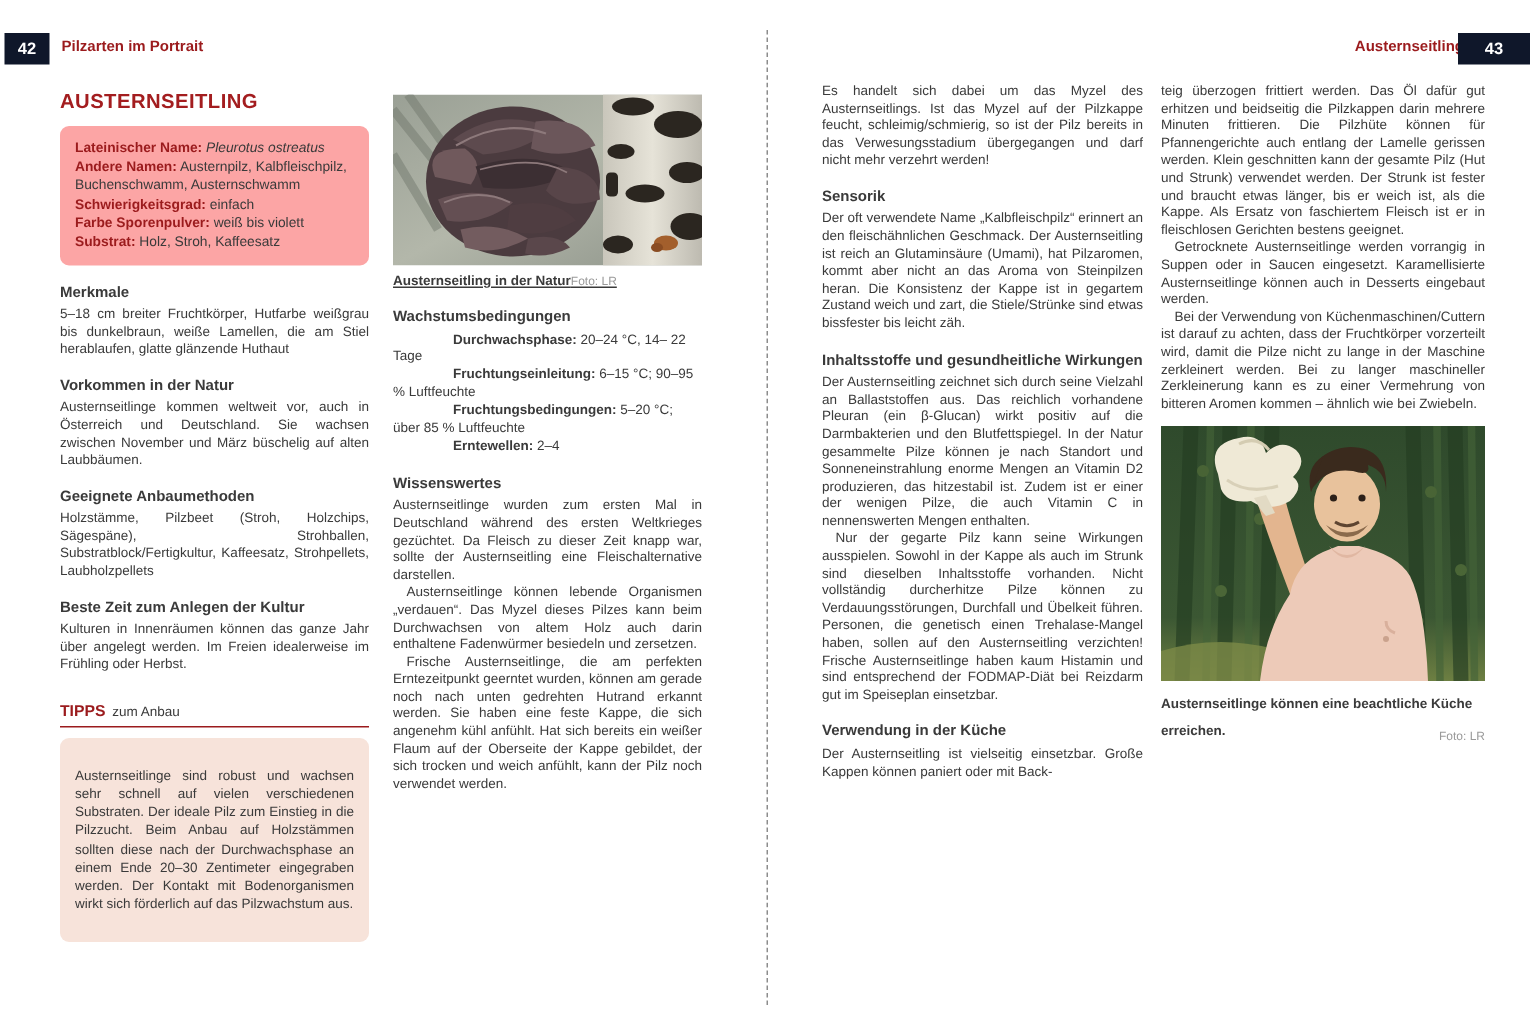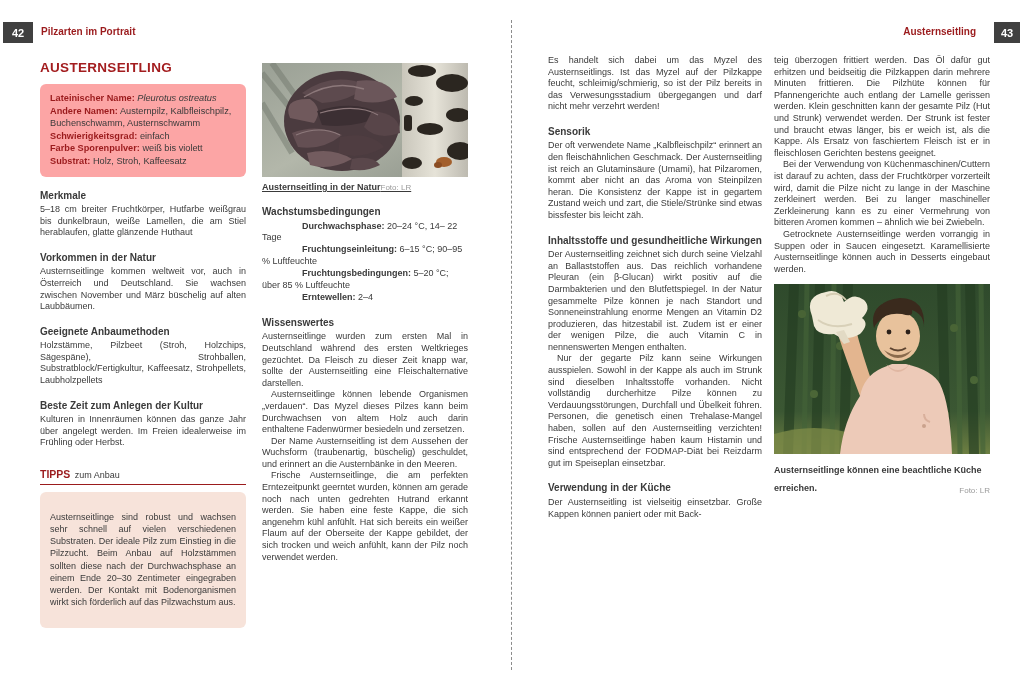--- a/index.html
+++ b/index.html
@@ -2,25 +2,25 @@
 <html><head>
 <meta charset="utf-8">
 <style>
   html,body{margin:0;padding:0;}
   body{
     width:1020px;height:675px;position:relative;background:#ffffff;
     font-family:"Liberation Sans",sans-serif;color:#3a3a3a;overflow:hidden;
   }
   
   .pagenum-box{
-    position:absolute;top:22px;width:30px;height:21px;background:#404040;
+    position:absolute;top:22px;width:30px;height:21px;background:#0f172a;
     color:#fff;font-weight:bold;font-size:11px;display:flex;align-items:center;justify-content:center;
   }
   #pagenum-left{left:3px;}
-  #pagenum-right{right:0;width:26px;}
+  #pagenum-right{right:0;width:48px;}
   .running-head{
     position:absolute;top:26px;font-size:10px;font-weight:bold;color:#9b1b1d;
   }
   #head-left{left:41px;}
   #head-right{right:44px;}
   
   .gutter{position:absolute;left:511px;top:20px;height:650px;width:0;border-left:1.5px dashed #8c8c8c;}
   
   .col{position:absolute;top:57px;}
   #l-col1{left:40px;width:206px;top:60px;}
@@ -163,42 +163,41 @@
     <span>6–15 °C; 90–95 % Luftfeuchte</span><br>
     <b>Fruchtungsbedingungen:</b>
     <span>5–20 °C; über 85 % Luftfeuchte</span><br>
     <b>Erntewellen:</b>
     <span>2–4</span>
   </div>
 
   <div class="h">Wissenswertes</div>
   <p class="p">Austernseitlinge wurden zum ersten Mal in Deutschland während des ersten Weltkrieges gezüchtet. Da Fleisch zu dieser Zeit knapp war, sollte der Austernseitling eine Fleischalternative darstellen.</p>
   <p class="p indent">Austernseitlinge können lebende Organismen „verdauen“. Das Myzel dieses Pilzes kann beim Durchwachsen von altem Holz auch darin enthaltene Fadenwürmer besiedeln und zersetzen.</p>
-  <p class="p indent">Der Name Austernseitling ist dem Aussehen der Wuchsform (traubenartig, büschelig) geschuldet, und erinnert an die Austernbänke in den Meeren.</p>
   <p class="p indent">Frische Austernseitlinge, die am perfekten Erntezeitpunkt geerntet wurden, können am gerade noch nach unten gedrehten Hutrand erkannt werden. Sie haben eine feste Kappe, die sich angenehm kühl anfühlt. Hat sich bereits ein weißer Flaum auf der Oberseite der Kappe gebildet, der sich trocken und weich anfühlt, kann der Pilz noch verwendet werden.</p>
 </div>
 
 <div class="col" id="r-col1">
   <p class="p">Es handelt sich dabei um das Myzel des Austernseitlings. Ist das Myzel auf der Pilzkappe feucht, schleimig/schmierig, so ist der Pilz bereits in das Verwesungsstadium übergegangen und darf nicht mehr verzehrt werden!</p>
 
   <div class="h">Sensorik</div>
   <p class="p">Der oft verwendete Name „Kalbfleischpilz“ erinnert an den fleischähnlichen Geschmack. Der Austernseitling ist reich an Glutaminsäure (Umami), hat Pilzaromen, kommt aber nicht an das Aroma von Steinpilzen heran. Die Konsistenz der Kappe ist in gegartem Zustand weich und zart, die Stiele/Strünke sind etwas bissfester bis leicht zäh.</p>
 
   <div class="h">Inhaltsstoffe und gesundheitliche Wirkungen</div>
   <p class="p">Der Austernseitling zeichnet sich durch seine Vielzahl an Ballaststoffen aus. Das reichlich vorhandene Pleuran (ein β-Glucan) wirkt positiv auf die Darmbakterien und den Blutfettspiegel. In der Natur gesammelte Pilze können je nach Standort und Sonneneinstrahlung enorme Mengen an Vitamin D2 produzieren, das hitzestabil ist. Zudem ist er einer der wenigen Pilze, die auch Vitamin C in nennenswerten Mengen enthalten.</p>
   <p class="p indent">Nur der gegarte Pilz kann seine Wirkungen ausspielen. Sowohl in der Kappe als auch im Strunk sind dieselben Inhaltsstoffe vorhanden. Nicht vollständig durcherhitze Pilze können zu Verdauungsstörungen, Durchfall und Übelkeit führen. Personen, die genetisch einen Trehalase-Mangel haben, sollen auf den Austernseitling verzichten! Frische Austernseitlinge haben kaum Histamin und sind entsprechend der FODMAP-Diät bei Reizdarm gut im Speiseplan einsetzbar.</p>
 
   <div class="h">Verwendung in der Küche</div>
   <p class="p">Der Austernseitling ist vielseitig einsetzbar. Große Kappen können paniert oder mit Back-</p>
 </div>
 
 <div class="col" id="r-col2">
   <p class="p">teig überzogen frittiert werden. Das Öl dafür gut erhitzen und beidseitig die Pilzkappen darin mehrere Minuten frittieren. Die Pilzhüte können für Pfannengerichte auch entlang der Lamelle gerissen werden. Klein geschnitten kann der gesamte Pilz (Hut und Strunk) verwendet werden. Der Strunk ist fester und braucht etwas länger, bis er weich ist, als die Kappe. Als Ersatz von faschiertem Fleisch ist er in fleischlosen Gerichten bestens geeignet.</p>
+  <p class="p indent">Getrocknete Austernseitlinge werden vorrangig in Suppen oder in Saucen eingesetzt. Karamellisierte Austernseitlinge können auch in Desserts eingebaut werden.</p>
   <p class="p indent">Bei der Verwendung von Küchenmaschinen/Cuttern ist darauf zu achten, dass der Fruchtkörper vorzerteilt wird, damit die Pilze nicht zu lange in der Maschine zerkleinert werden. Bei zu langer maschineller Zerkleinerung kann es zu einer Vermehrung von bitteren Aromen kommen – ähnlich wie bei Zwiebeln.</p>
-  <p class="p indent">Getrocknete Austernseitlinge werden vorrangig in Suppen oder in Saucen eingesetzt. Karamellisierte Austernseitlinge können auch in Desserts eingebaut werden.</p>
 
   <svg class="photo" width="216" height="170" viewBox="0 0 216 170" style="margin-top:9px">
     <defs>
       <linearGradient id="trees" x1="0" y1="0" x2="0" y2="1">
         <stop offset="0" stop-color="#2f4a2c"></stop>
           <stop offset=".75" stop-color="#3b5733"></stop>
           <stop offset="1" stop-color="#6d7f42"></stop>
       </linearGradient>
     </defs>
     <rect width="216" height="170" fill="url(#trees)"></rect>

